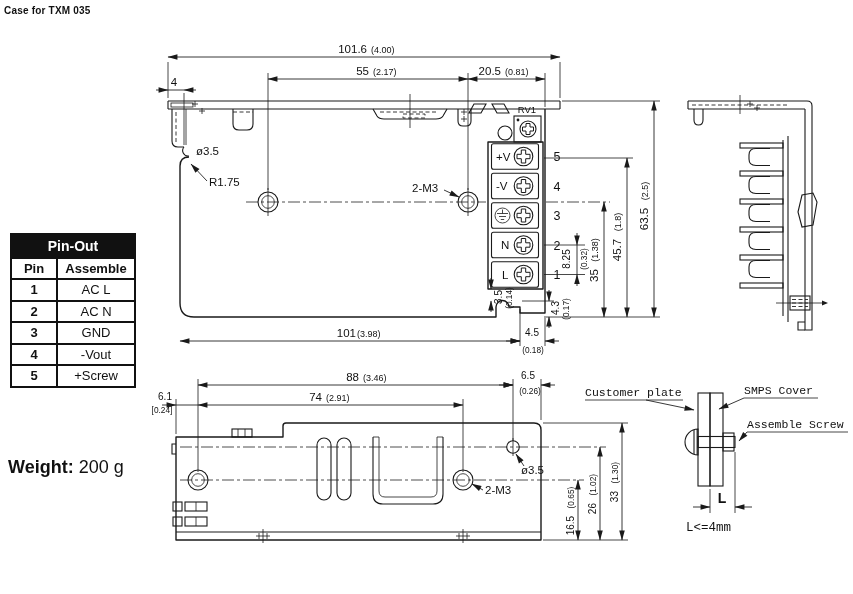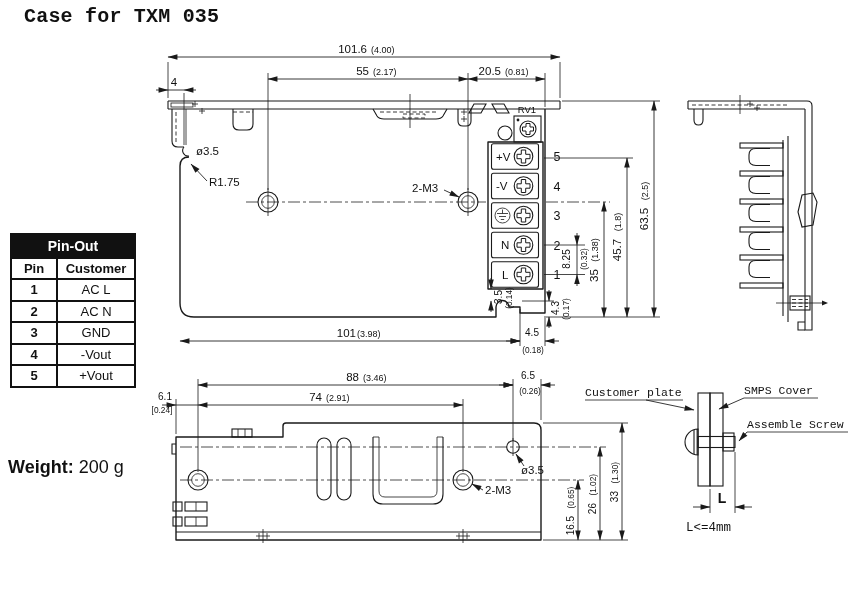--- a/index.html
+++ b/index.html
@@ -1,19 +1,19 @@
 <!DOCTYPE html>
 <html><head>
 <meta charset="utf-8">
 <style>
   html,body{margin:0;background:#fff;}
   #canvas{position:relative;width:853px;height:594px;background:#fff;
           font-family:"Liberation Sans",sans-serif;color:#111;overflow:hidden;}
   #drawing{position:absolute;left:0;top:0;}
-  .title{position:absolute;left:24px;top:5px;font-size:20px;font-weight:bold;letter-spacing:.2px;font-family:Liberation Mono, monospace;}
+  .title{position:absolute;left:4px;top:5px;font-size:10px;font-weight:bold;letter-spacing:.2px;}
   .pinout-wrap{position:absolute;left:10px;top:233px;}
   table.pinout{border-collapse:collapse;}
   .pinout th,.pinout td{border:2px solid #111;font-size:13px;text-align:center;padding:0;}
   .pinout .hdr th{background:#111;color:#fff;font-size:14px;height:22px;}
   .pinout .cols th{height:19px;}
   .pinout td.pin{width:44px;font-weight:bold;height:19.5px;}
   .pinout td.fn{width:76px;}
   .weight{position:absolute;left:8px;top:457px;font-size:18px;}
   .footnote{position:absolute;left:8px;top:567px;font-size:16px;}
   
@@ -395,41 +395,41 @@
 <div class="title">Case for TXM 035</div>
 
 <div class="pinout-wrap">
   <table class="pinout">
     <tbody>
           <tr class="hdr">
             <th colspan="2">Pin-Out</th>
           </tr>
     <tr class="cols">
       <th>Pin</th>
-      <th>Customer</th>
+      <th>Assemble</th>
     </tr>
     <tr>
       <td class="pin">1</td>
       <td class="fn">AC L</td>
     </tr>
     <tr>
       <td class="pin">2</td>
       <td class="fn">AC N</td>
     </tr>
     <tr>
       <td class="pin">3</td>
       <td class="fn">GND</td>
     </tr>
     <tr>
       <td class="pin">4</td>
       <td class="fn">-Vout</td>
     </tr>
     <tr>
       <td class="pin">5</td>
-      <td class="fn">+Vout</td>
+      <td class="fn">+Screw</td>
     </tr>
   </tbody>
       </table>
 </div>
 
 <div class="weight">
   <b>Weight:</b>
   <span>200 g</span>
 </div>
 

